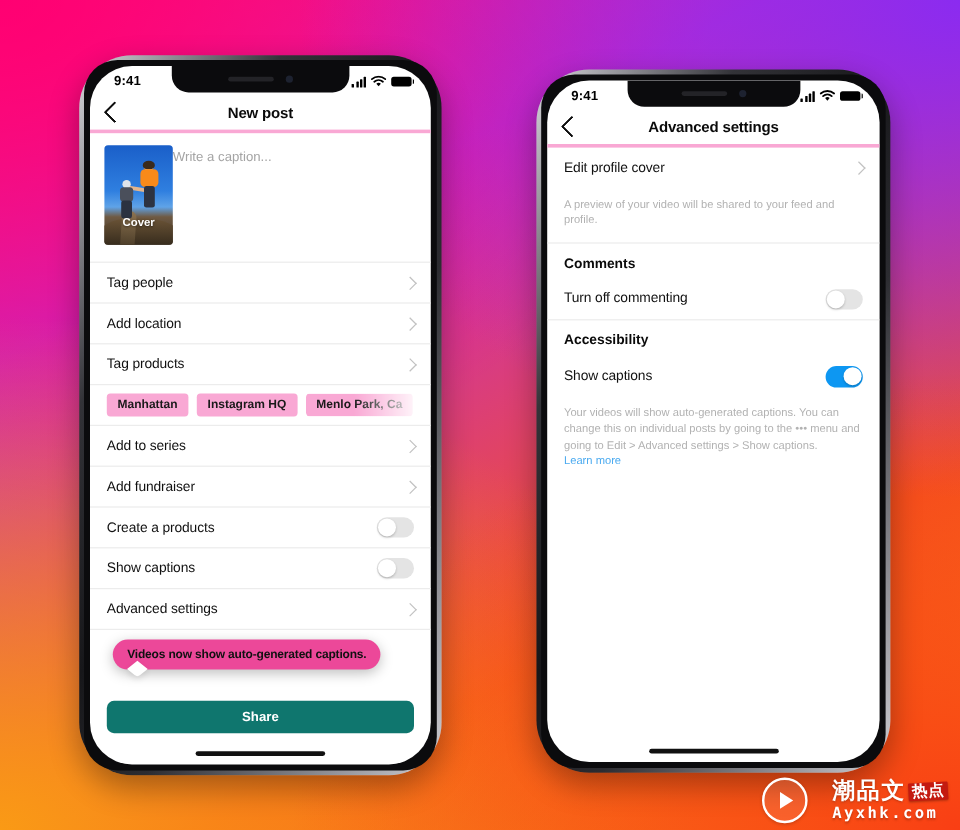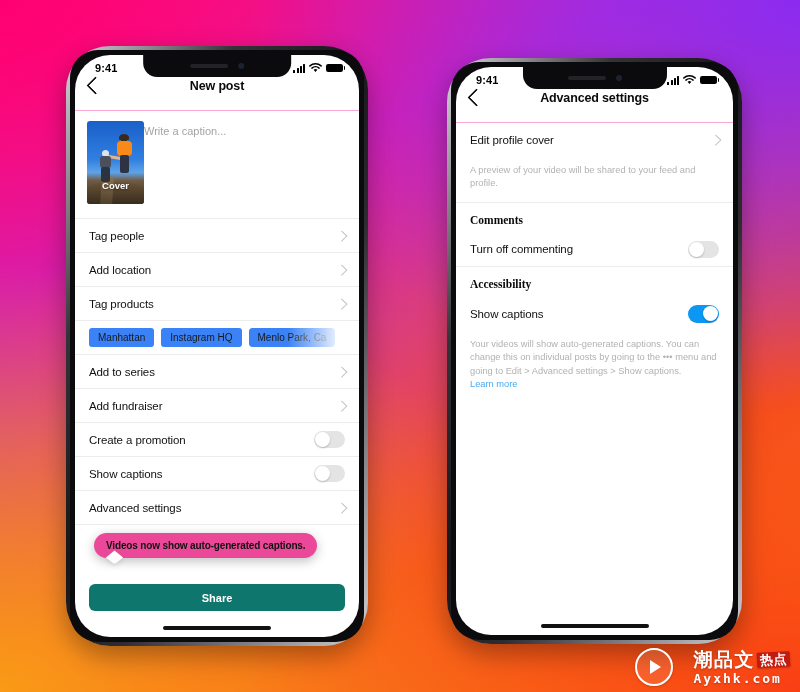--- a/index.html
+++ b/index.html
@@ -129,22 +129,22 @@
     width: 1.6px; height: 3.2px;
     border-radius: 0 1px 1px 0;
     background: #000;
   }
 
   
   .navbar {
     position: relative;
     height: 32px;
     display: flex;
-    align-items: flex-start;
-    border-bottom: 1px solid #f9a8d4;
+    align-items: center;
+    border-bottom: 3px solid #f9a8d4;
     padding: 0 14px;
     box-sizing: border-box;
   }
   .back-chevron {
     width: 11px; height: 11px;
     border-left: 2px solid #0e0e0e;
     border-bottom: 2px solid #0e0e0e;
     transform: rotate(45deg);
     border-radius: 1px;
     cursor: pointer;
@@ -256,26 +256,27 @@
   
   .chips {
     display: flex;
     gap: 7px;
     padding: 7px 14px;
     border-bottom: 1px solid #ececec;
     overflow: hidden;
     white-space: nowrap;
   }
   .chip {
-    background: #3b82f6;
+    background: #f9a8d4;
     border-radius: 3px;
     padding: 4px 9px;
     font-size: 10px;
     color: #1a1a1a;
     flex: 0 0 auto;
+    font-weight: bold;
   }
   .chip.fade {
     -webkit-mask-image: linear-gradient(to right, #000 45%, rgba(0,0,0,0.15) 100%);
     mask-image: linear-gradient(to right, #000 45%, rgba(0,0,0,0.15) 100%);
   }
 
   
   .toggle {
     width: 31px; height: 17.5px;
     border-radius: 10px;
@@ -353,21 +354,20 @@
     border-radius: 3px;
     background: #111;
   }
 
   
   .section-head {
     font-size: 11.5px;
     font-weight: bold;
     color: #0a0a0a;
     padding: 11px 14px 7px 14px;
-    font-family: Liberation Serif, serif;
   }
   .helper {
     font-size: 9.3px;
     line-height: 1.45;
     color: #b2b2b2;
     padding: 7px 14px 11px 14px;
     border-bottom: 1px solid #ececec;
   }
   .helper.nb { border-bottom: none; }
   .link {
@@ -515,21 +515,21 @@
           <div class="row">
             <div class="row-label">Add to series</div>
             <div class="row-chevron"></div>
           </div>
           <div class="row">
             <div class="row-label">Add fundraiser</div>
             <div class="row-chevron"></div>
           </div>
 
           <div class="row">
-            <div class="row-label">Create a promotion</div>
+            <div class="row-label">Create a products</div>
             <div class="toggle">
                 <div class="knob"></div>
               </div>
           </div>
 
           <div class="row">
             <div class="row-label">Show captions</div>
             <div class="toggle">
                 <div class="knob"></div>
               </div>

